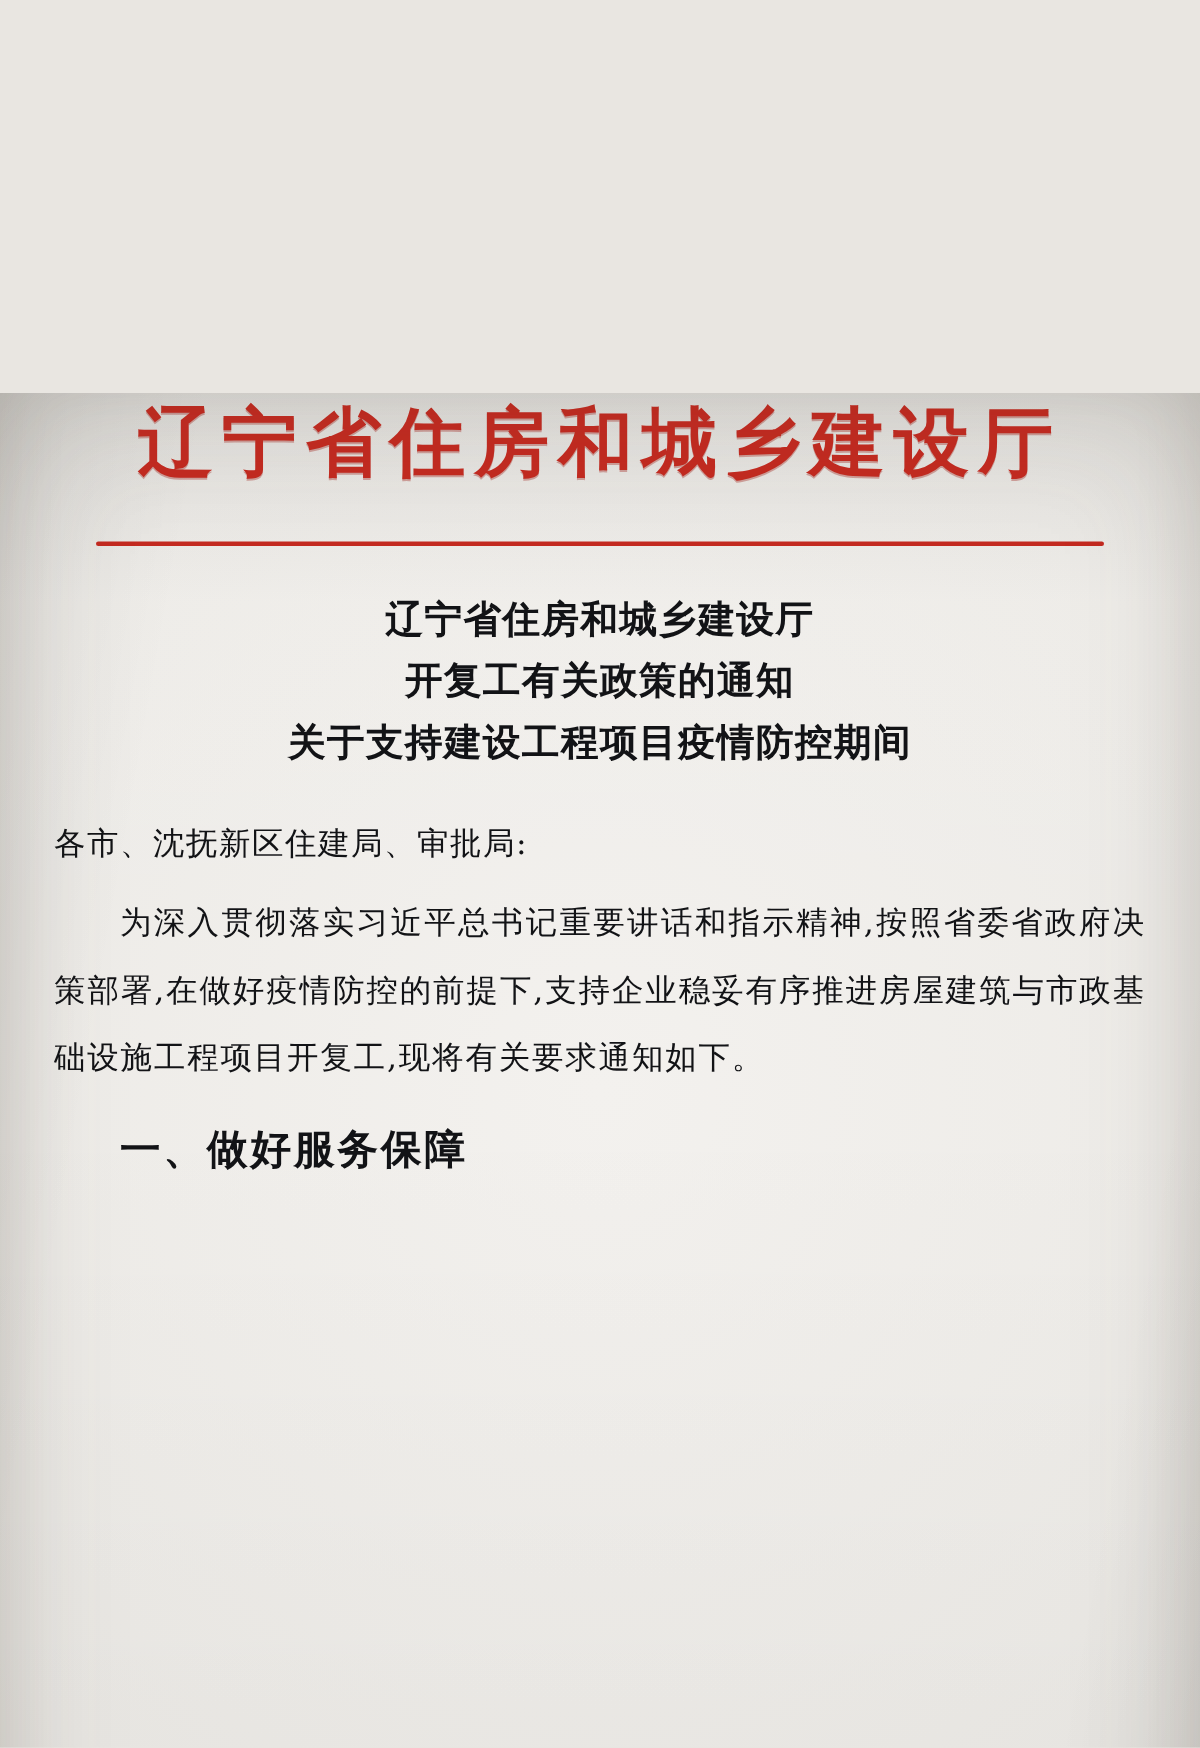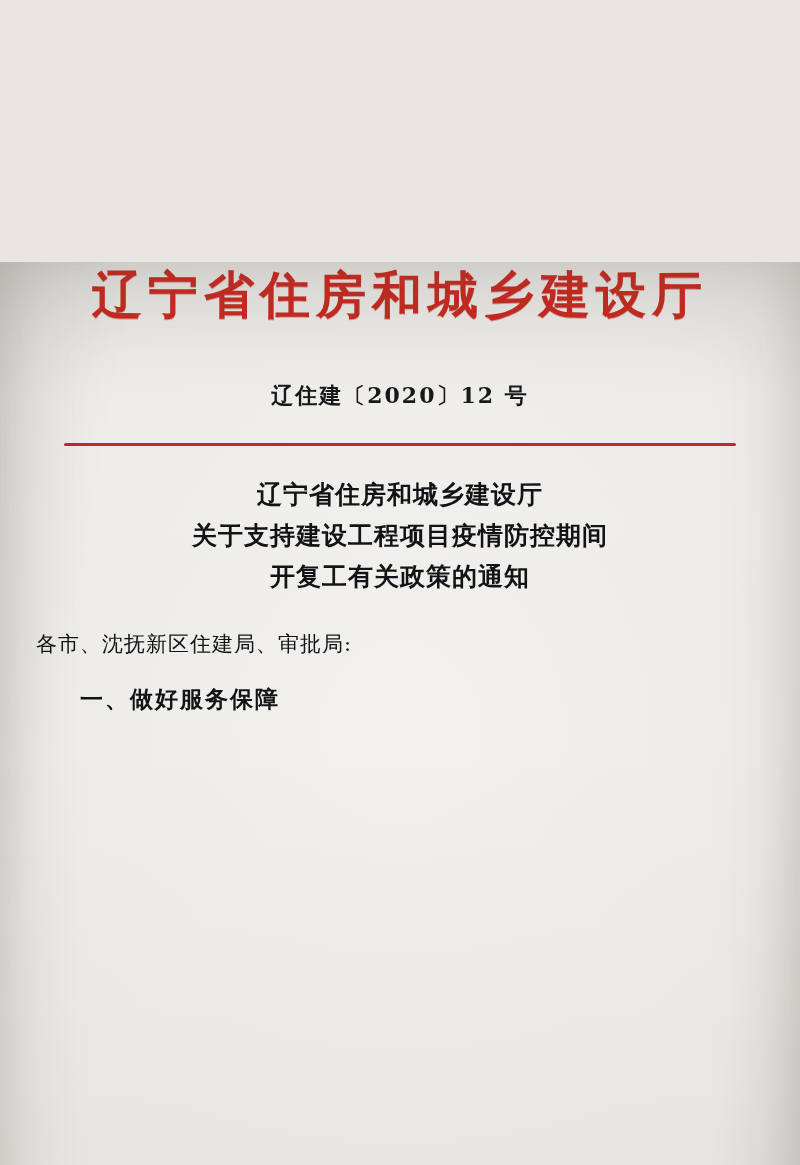--- a/index.html
+++ b/index.html
@@ -94,21 +94,21 @@
     line-height: 45px;
     color: #121316;
     font-family: "DejaVu Serif", serif;
     text-indent: 44px;
     letter-spacing: 1.2px;
     text-align: justify;
   }
 
   .section-heading {
     margin-top: 16px;
-    font-size: 23px;
+    font-size: 27px;
     line-height: 45px;
     color: #121316;
     font-family: "DejaVu Sans", sans-serif;
     font-weight: bold;
     text-indent: 44px;
     letter-spacing: 2px;
   }
 
   
   .vignette {
@@ -120,32 +120,32 @@
   }
 </style>
 </head>
 <body>
 
 <div class="page">
   <div class="content">
 
     <div class="doc-header">辽宁省住房和城乡建设厅</div>
 
-    <div class="doc-number">辽住建〔2020〕12 号</div>
 
     <div class="red-rule"></div>
 
     <div class="title-block">
       <div>辽宁省住房和城乡建设厅</div>
+      <div>开复工有关政策的通知</div>
       <div>关于支持建设工程项目疫情防控期间</div>
-      <div>开复工有关政策的通知</div>
     </div>
 
     <div class="salutation">各市、沈抚新区住建局、审批局:</div>
 
+    <div class="body-para">为深入贯彻落实习近平总书记重要讲话和指示精神,按照省委省政府决策部署,在做好疫情防控的前提下,支持企业稳妥有序推进房屋建筑与市政基础设施工程项目开复工,现将有关要求通知如下。</div>
 
     <div class="section-heading">一、做好服务保障</div>
 
 
   </div>
 
   <div class="vignette"></div>
 </div>
 
 </body></html>

